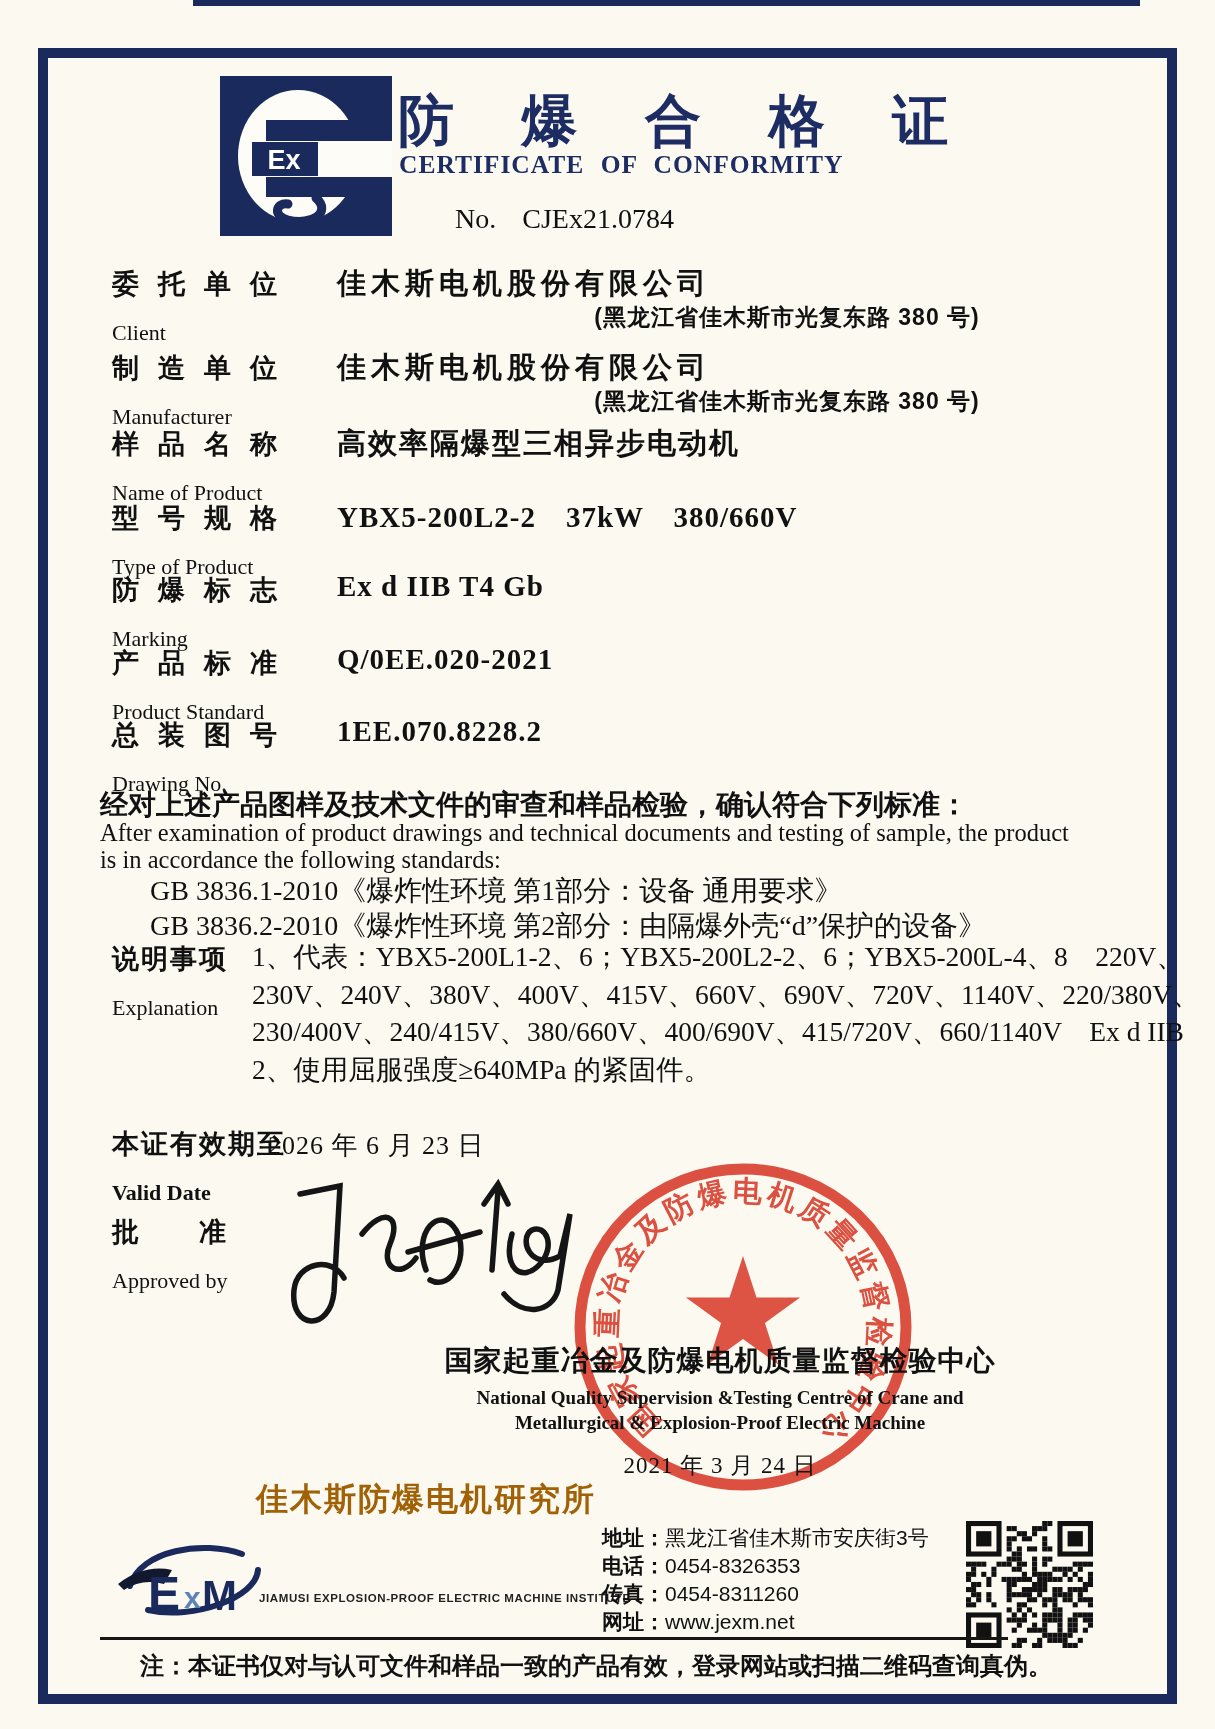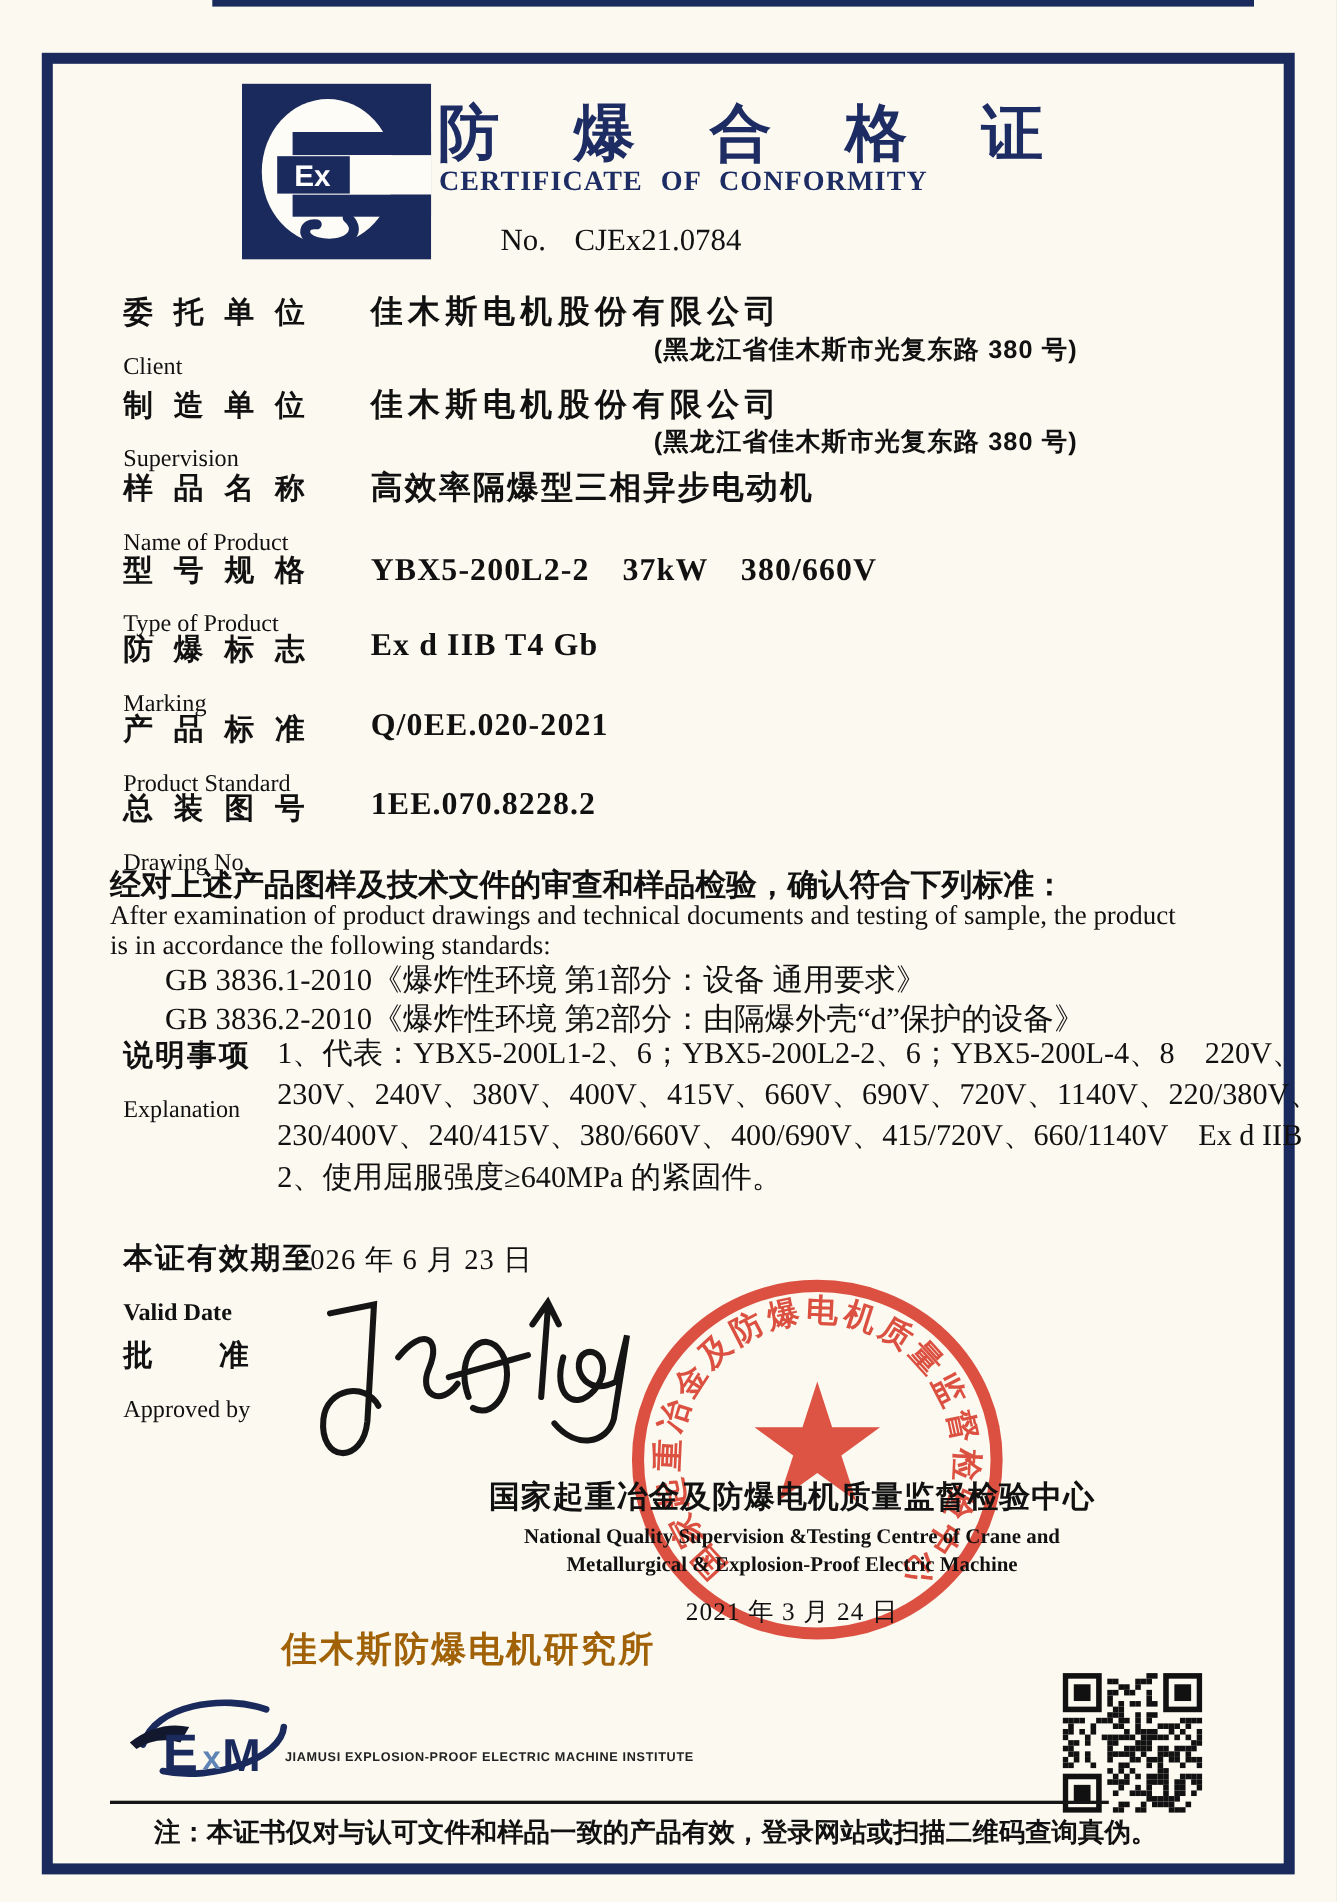--- a/index.html
+++ b/index.html
@@ -76,21 +76,21 @@
   </div>
 
   <div class="row" style="top:266px;">
     <div class="lbl-cn">委托单位</div>
     <div class="lbl-en">Client</div>
     <div class="val">佳木斯电机股份有限公司</div>
     <div class="note">(黑龙江省佳木斯市光复东路 380 号)</div>
   </div>
   <div class="row" style="top:350px;">
     <div class="lbl-cn">制造单位</div>
-    <div class="lbl-en">Supervision</div>
+    <div class="lbl-en">Manufacturer</div>
     <div class="val">佳木斯电机股份有限公司</div>
     <div class="note">(黑龙江省佳木斯市光复东路 380 号)</div>
   </div>
   <div class="row" style="top:426px;">
     <div class="lbl-cn">样品名称</div>
     <div class="lbl-en">Name of Product</div>
     <div class="val" style="letter-spacing:2px;">高效率隔爆型三相异步电动机</div>
   </div>
   <div class="row" style="top:500px;">
     <div class="lbl-cn">型号规格</div>
@@ -174,20 +174,26 @@
     <path d="M140,32 C138,60 76,82 30,72" fill="none" stroke="#1b2a5c" stroke-width="6" stroke-linecap="round"></path>
     <path d="M0,46 Q26,26 54,32 L46,46 Q24,40 6,52 Z" fill="#12182e"></path>
     <text x="30" y="72" font-family="Liberation Sans, sans-serif" font-weight="bold" font-size="48" fill="#1b2a5c">E</text>
     <text x="66" y="70" font-family="Liberation Sans, sans-serif" font-weight="bold" font-size="30" fill="#5d84b4">x</text>
     <text x="84" y="72" font-family="Liberation Sans, sans-serif" font-weight="bold" font-size="42" fill="#1b2a5c">M</text>
   </svg>
 
   <div class="abs inst-cn">佳木斯防爆电机研究所</div>
   <div class="abs inst-en">JIAMUSI EXPLOSION-PROOF ELECTRIC MACHINE INSTITUTE</div>
 
+  <div class="contact">
+    <div><b>地址：</b><span>黑龙江省佳木斯市安庆街3号</span></div>
+    <div><b>电话：</b><span>0454-8326353</span></div>
+    <div><b>传真：</b><span>0454-8311260</span></div>
+    <div><b>网址：</b><span>www.jexm.net</span></div>
+  </div>
 
   <svg id="qr" class="qr" width="127" height="127" viewBox="0 0 125 125">
       <rect x="75" y="0" width="5" height="5" fill="#111"></rect>
       <rect x="80" y="0" width="5" height="5" fill="#111"></rect>
       <rect x="40" y="5" width="5" height="5" fill="#111"></rect>
       <rect x="45" y="5" width="5" height="5" fill="#111"></rect>
       <rect x="65" y="5" width="5" height="5" fill="#111"></rect>
       <rect x="70" y="5" width="5" height="5" fill="#111"></rect>
       <rect x="75" y="5" width="5" height="5" fill="#111"></rect>
       <rect x="50" y="10" width="5" height="5" fill="#111"></rect>

